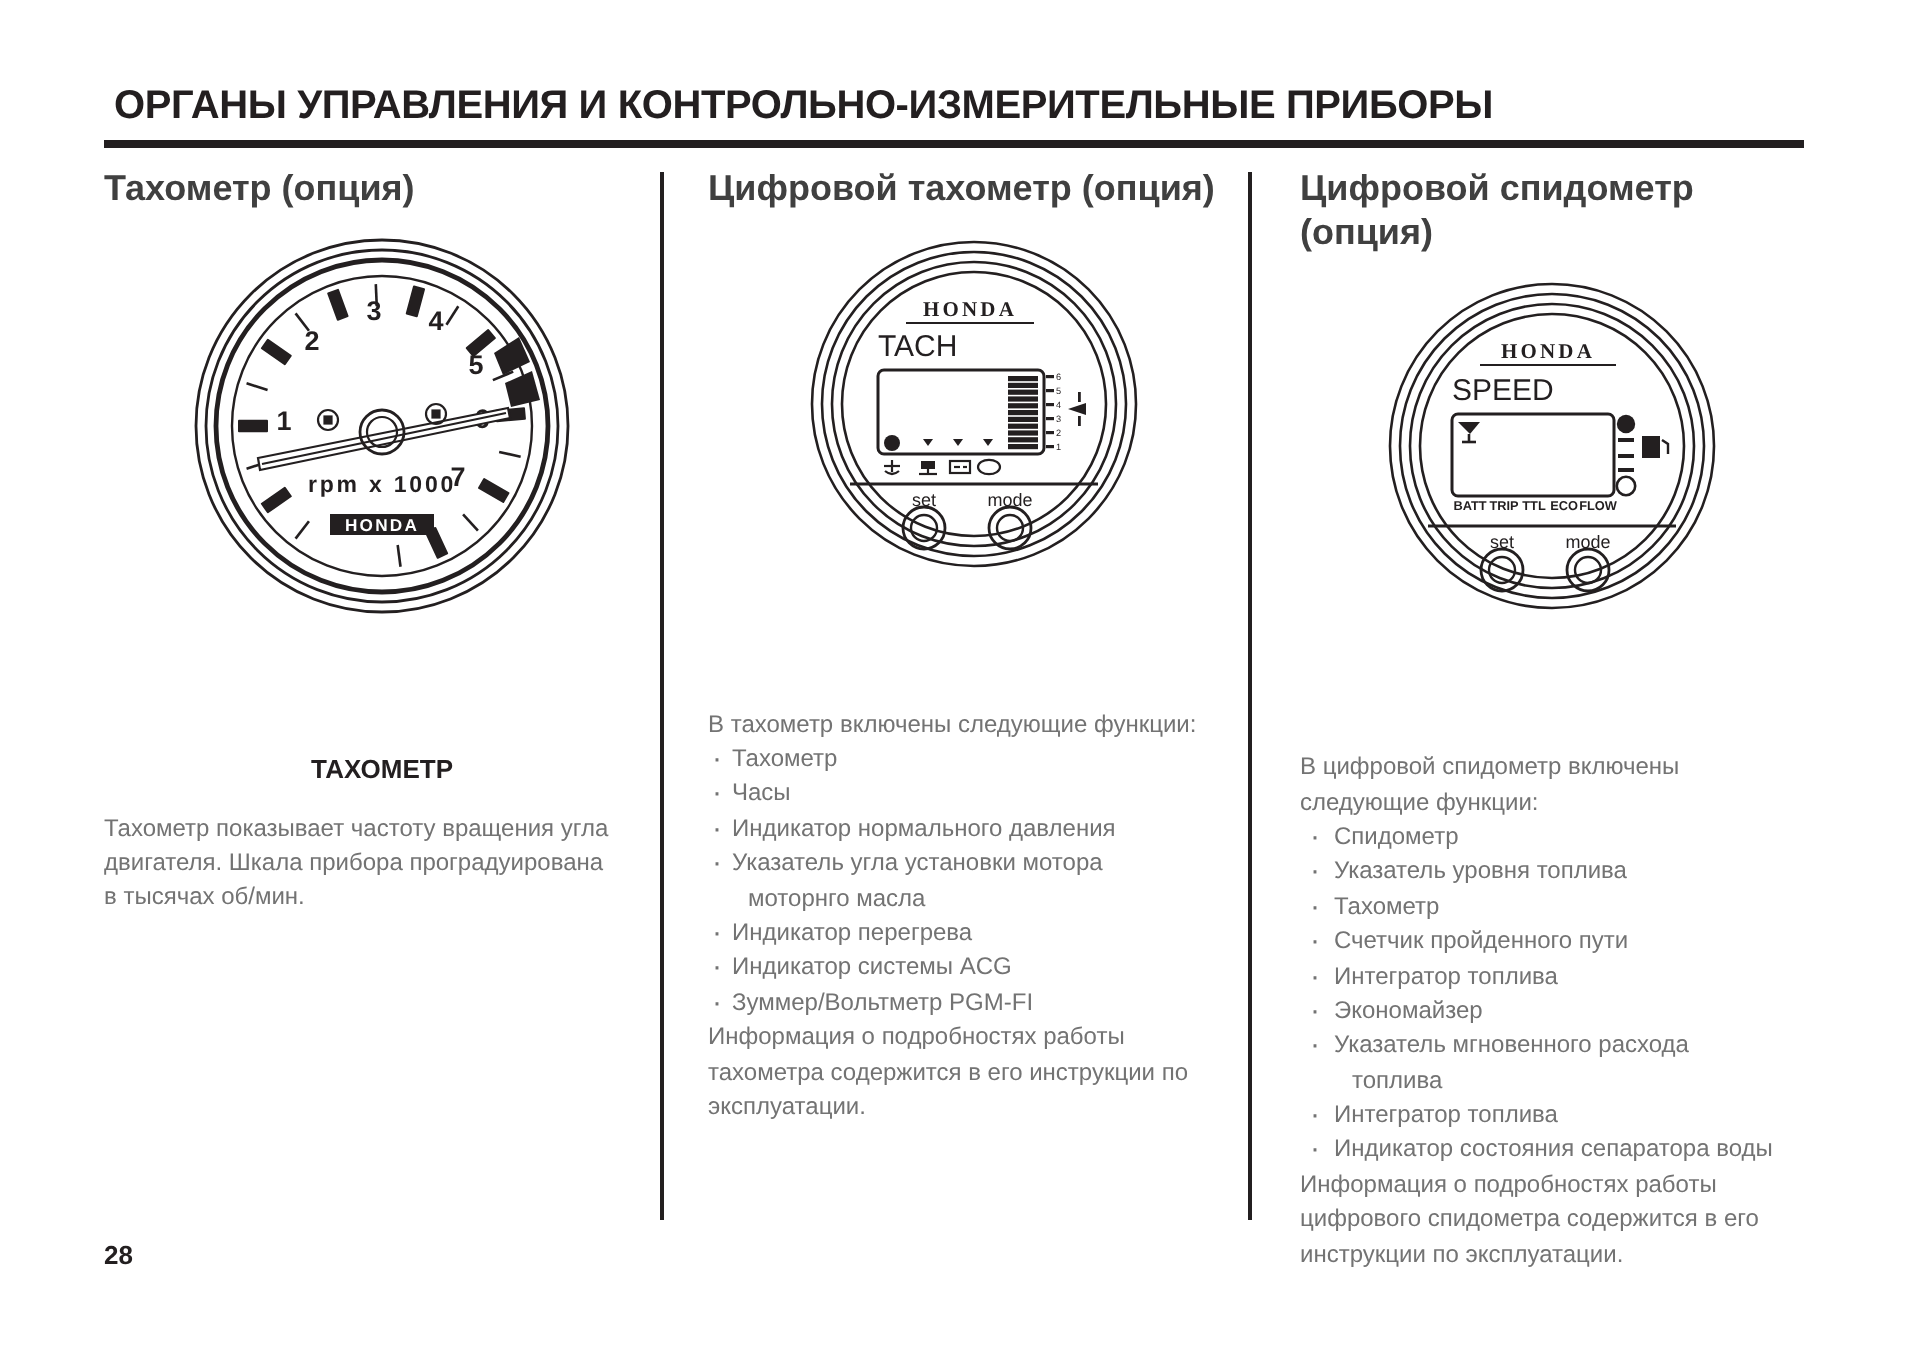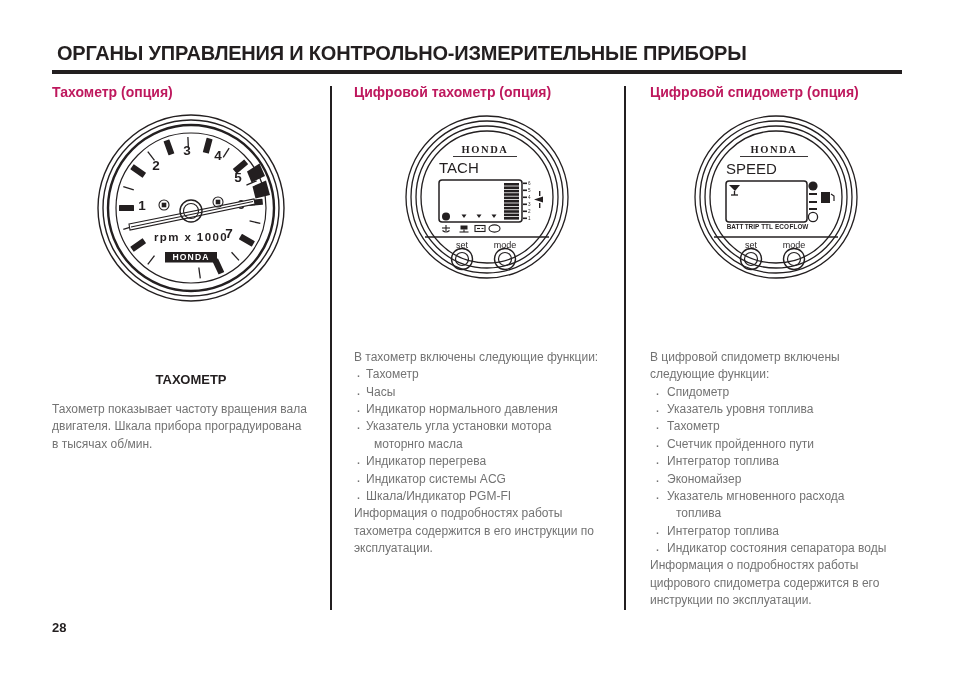--- a/index.html
+++ b/index.html
@@ -61,23 +61,23 @@
     position: absolute;
     top: 2px;
     width: 2px;
     height: 524px;
     background: #231f20;
   }
   .divider-1 { left: 278px; }
   .divider-2 { left: 572px; }
 
   .col-title {
-    font-size: 14px;
+    font-size: 18px;
     font-weight: bold;
-    color: #be185d;
+    color: #404040;
     margin: 0 0 4px 0;
     line-height: 1.2;
   }
   .col-2 .col-title, .col-3 .col-title { padding-left: 12px; }
 
   
   .gauge-wrap {
     position: relative;
     width: 100%;
     height: 200px;
@@ -272,21 +272,21 @@
             <rect x="-26" y="44" width="52" height="10.5" class="fill-k"></rect>
             <text x="0" y="52.4" fill="#ffffff" font-family="Liberation Sans, sans-serif" font-size="8.6" font-weight="bold" letter-spacing="1.1" text-anchor="middle">HONDA</text>
           </g>
         </g>
       </svg>
     </div>
 
     <div class="center-caption">ТАХОМЕТР</div>
 
     <div class="body-text">
-      <p>Тахометр показывает частоту вращения вала двигателя. Шкала прибора проградуирована в тысячах об/мин.</p>
+      <p>Тахометр показывает частоту вращения угла двигателя. Шкала прибора проградуирована в тысячах об/мин.</p>
     </div>
   </div>
 
   <div class="col col-2">
     <div class="col-title">Цифровой тахометр (опция)</div>
 
     <div class="gauge-wrap">
       <svg width="286" height="200" viewBox="0 0 286 200">
         <g transform="translate(145,92)">
           <circle cx="0" cy="0" r="81" class="stroke-k" stroke-width="1.3"></circle>
@@ -386,21 +386,21 @@
     <div class="body-text">
       <p>В тахометр включены следующие функции:</p>
       <ul class="feature-list">
         <li><span>Тахометр</span></li>
         <li><span>Часы</span></li>
         <li><span>Индикатор нормального давления</span></li>
         <li><span>Указатель угла установки мотора</span></li>
         <li class="cont"><span>моторнго масла</span></li>
         <li><span>Индикатор перегрева</span></li>
         <li><span>Индикатор системы ACG</span></li>
-        <li><span>Шкала/Индикатор PGM-FI</span></li>
+        <li><span>Зуммер/Вольтметр PGM-FI</span></li>
       </ul>
       <p>Информация о подробностях работы тахометра содержится в его инструкции по эксплуатации.</p>
     </div>
   </div>
 
   <div class="col col-3">
     <div class="col-title">Цифровой спидометр (опция)</div>
 
     <div class="gauge-wrap">
       <svg width="264" height="200" viewBox="0 0 264 200">

